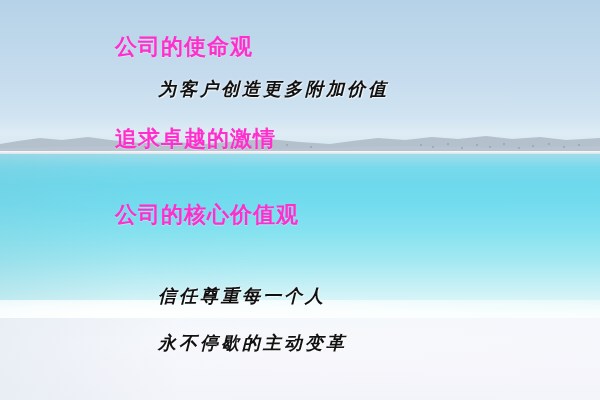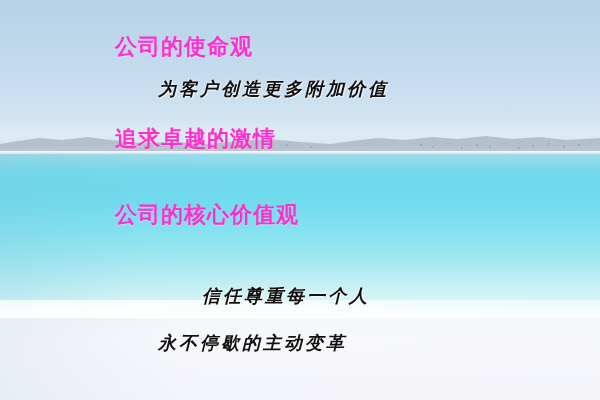--- a/index.html
+++ b/index.html
@@ -115,21 +115,21 @@
        1px 1px 0 rgba(255,255,255,.55);
   }
 
   
   .h1{left:115px;top:36px;}
   .b1{left:158px;top:80px;}
   .h2{left:115px;top:128px;}
   .b2{left:158px;top:166px;}
   .h3{left:115px;top:204px;}
   .b3{left:158px;top:251px;}
-  .b4{left:158px;top:287px;margin-left:44px;}
+  .b4{left:158px;top:287px;}
   .b5{left:158px;top:322px;margin-top:12px;}
   .b6{left:158px;top:358px;}
 </style>
 </head>
 <body>
 
 <div id="slide">
 
   <div class="bg-layer sky"></div>
   <div class="bg-layer haze"></div>

